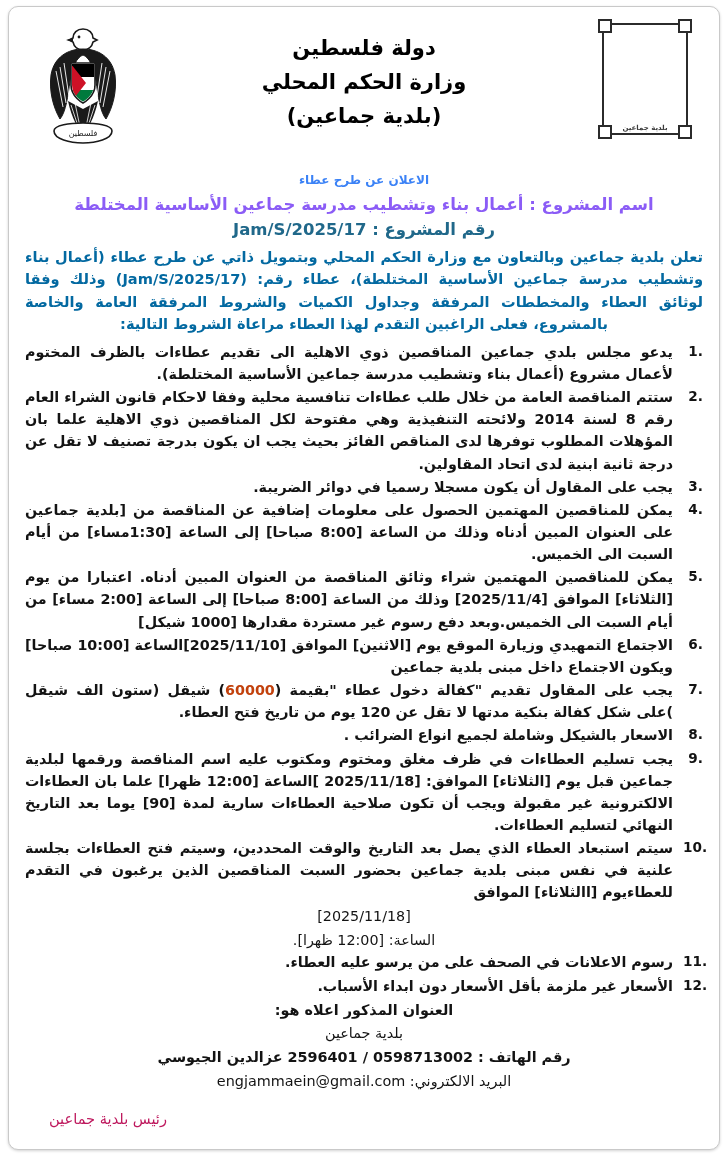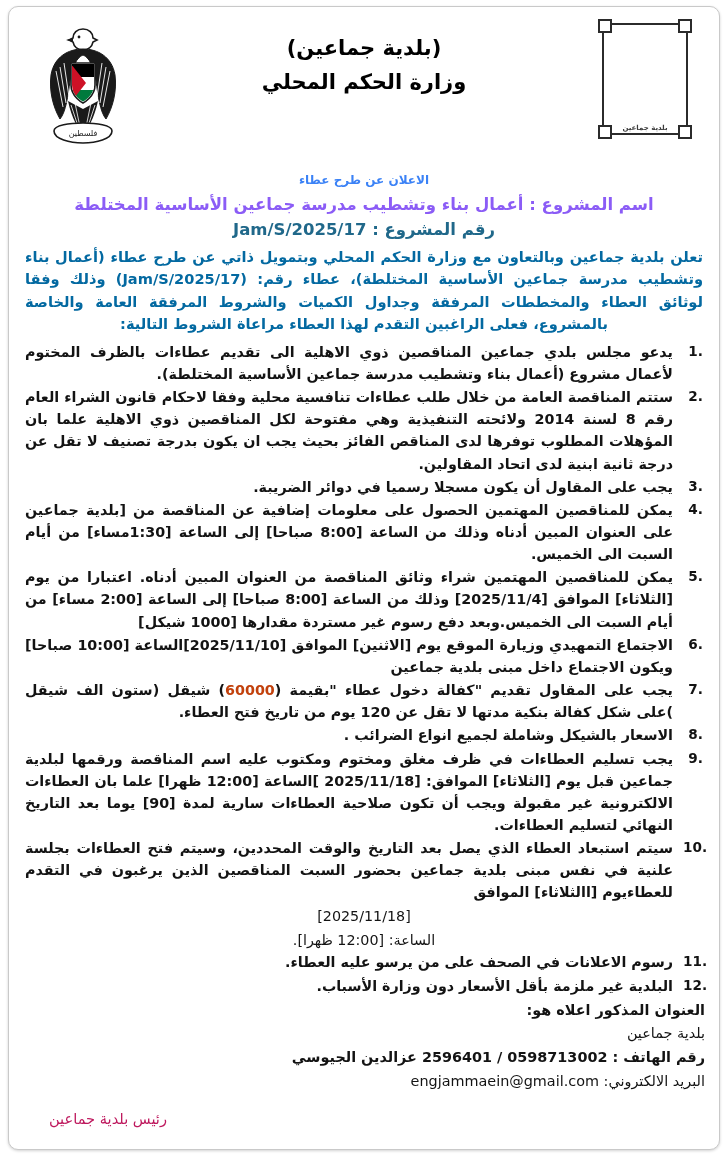--- a/index.html
+++ b/index.html
@@ -182,21 +182,21 @@
     font-size: 14.3px;
     font-weight: normal;
     line-height: 1.6;
     color: #131313;
     margin-top: 1px;
   }
 
   
   .address {
     direction: rtl;
-    text-align: right;
+    text-align: center;
     margin-top: 2px;
   }
   .address .a-line {
     font-size: 14.4px;
     line-height: 1.64;
     color: #131313;
   }
   .address .a-line.bold { font-weight: bold; }
   .address .a-line.norm { font-weight: normal; }
   .mono-ltr {
@@ -292,22 +292,23 @@
               <line x1="62" y1="91" x2="62" y2="98"></line>
             </g>
           </svg>
           <div class="corner c1"></div><div class="corner c2"></div>
           <div class="corner c3"></div><div class="corner c4"></div>
           <div class="muni-label">بلدية جماعين</div>
         </div>
       </div>
 
       <div class="header-center">
+        <div class="hline">دولة فلسطين</div>
+        <div class="hline">وزارة الحكم المحلي</div>
         <div class="hline">(بلدية جماعين)</div>
-        <div class="hline">وزارة الحكم المحلي</div>
       </div>
 
       <div class="crest-slot">
         <div class="state-emblem">
           <svg width="78" height="128" viewBox="0 0 78 128" aria-hidden="true">
 
             <path d="M39 6 C33 6 29 10 29 15 L25 17 L29 19 C30 24 34 27 39 27 C44 27 48 24 49 19 L53 17 L49 15 C49 10 45 6 39 6 Z" fill="#fff" stroke="#1a1a1a" stroke-width="1.6"></path>
             <circle cx="35" cy="14" r="1.4" fill="#1a1a1a"></circle>
             <path d="M29 15 L22 17 L29 19 Z" fill="#1a1a1a"></path>
 
@@ -377,21 +378,21 @@
       <li>الاسعار بالشيكل وشاملة لجميع انواع الضرائب .</li>
       <li>يجب تسليم العطاءات في ظرف مغلق ومختوم ومكتوب عليه اسم المناقصة ورقمها لبلدية جماعين قبل يوم [الثلاثاء] الموافق: [2025/11/18 ]الساعة [12:00 ظهرا] علما بان العطاءات الالكترونية غير مقبولة ويجب أن تكون صلاحية العطاءات سارية لمدة [90] يوما بعد التاريخ النهائي لتسليم العطاءات.</li>
       <li>سيتم استبعاد العطاء الذي يصل بعد التاريخ والوقت المحددين، وسيتم فتح العطاءات بجلسة علنية في نفس مبنى بلدية جماعين بحضور السبت المناقصين الذين يرغبون في التقدم للعطاءيوم [االثلاثاء] الموافق</li>
     </ol>
 
     <div class="tail-right">[2025/11/18]</div>
     <div class="tail-right">الساعة: [12:00 ظهرا].</div>
 
     <ol class="clauses" start="11" style="counter-reset: clause 10;">
       <li>رسوم الاعلانات في الصحف على من يرسو عليه العطاء.</li>
-      <li>البلدية غير ملزمة بأقل الأسعار دون وزارة الأسباب.</li>
+      <li>الأسعار غير ملزمة بأقل الأسعار دون ابداء الأسباب.</li>
     </ol>
 
     <div class="address">
       <div class="a-line bold">العنوان المذكور اعلاه هو:</div>
       <div class="a-line norm">بلدية جماعين</div>
       <div class="a-line bold">
         <span>رقم الهاتف :</span>
         <span class="mono-ltr">2596401 / 0598713002</span>
         <span>عزالدين الجيوسي</span>
       </div>

